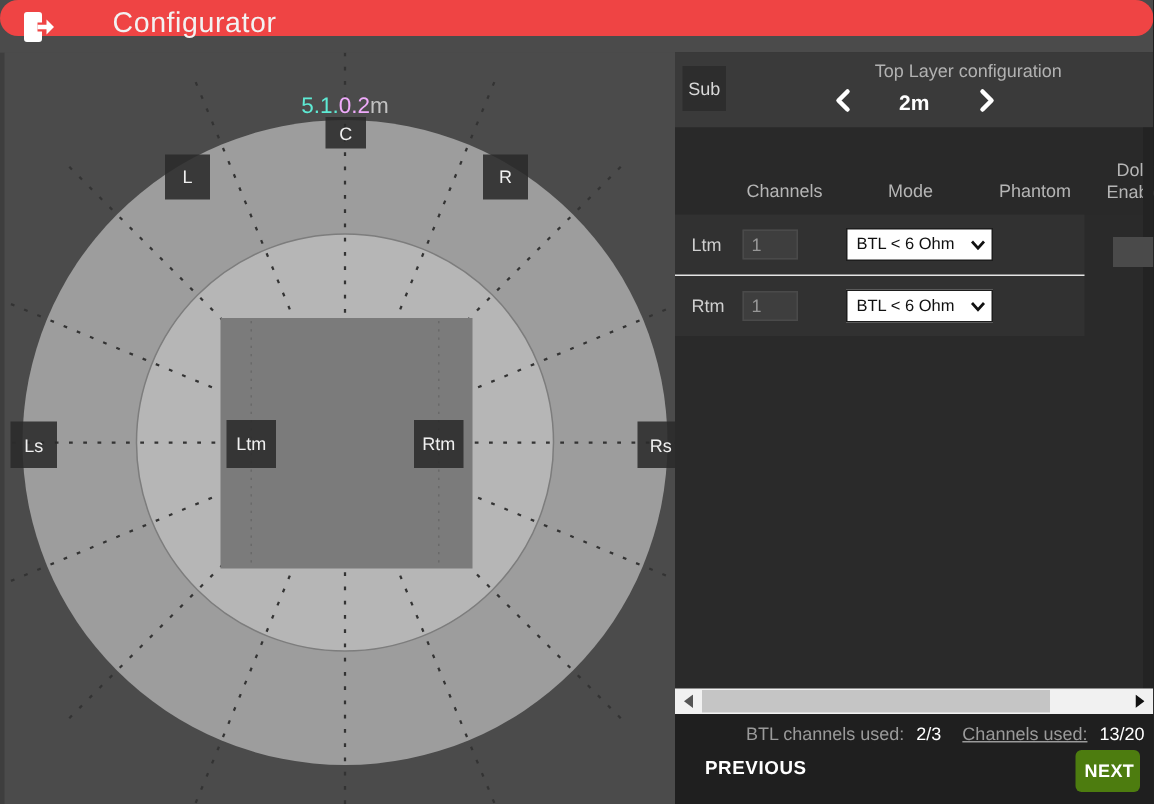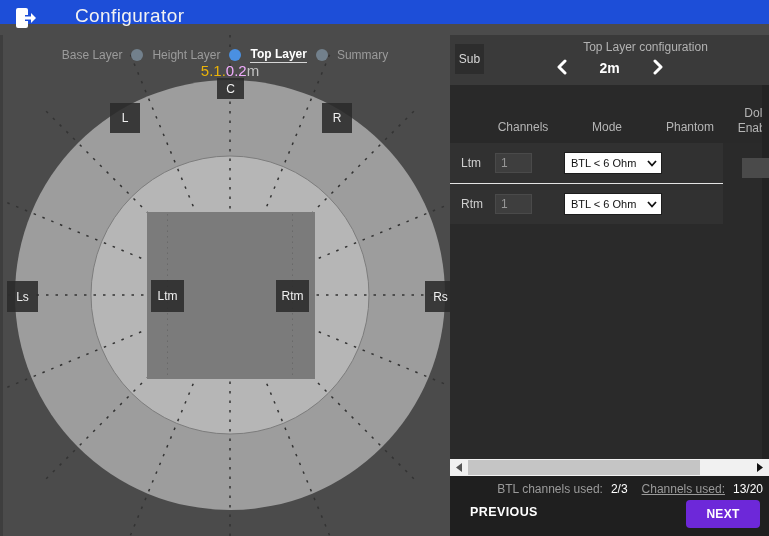--- a/index.html
+++ b/index.html
@@ -1,40 +1,40 @@
 <!DOCTYPE html>
 <html><head>
 <meta charset="utf-8">
 <style>
   html,body{margin:0;padding:0;background:#000;}
   .app{position:relative;width:769px;height:536px;overflow:hidden;
        font-family:"Liberation Sans",sans-serif;background:#4b4b4b;-webkit-font-smoothing:antialiased;}
 
   
-  .hdr{position:absolute;left:0;top:0;width:769px;height:24px;background:#1d4ed8;}
+  .hdr{position:absolute;left:0;top:0;width:769px;height:24px;background:#ef4444;border-radius:15px;}
   .logo{position:absolute;left:13px;top:6px;width:24px;height:24px;}
   .hdr-title{position:absolute;left:75px;top:5px;font-size:19px;font-weight:400;
              letter-spacing:.4px;color:#f2f2f2;}
 
   
   .lpanel{position:absolute;left:0;top:35px;width:450px;height:501px;overflow:hidden;background:#4b4b4b;}
   .lpanel-edge{position:absolute;left:0;top:0;width:3px;height:501px;background:#3e3e3e;}
   .diagram-svg{position:absolute;left:0;top:0;}
   .radials line{stroke:#333;stroke-width:1.5;stroke-dasharray:2.5 7;}
   .guides line{stroke:#696969;stroke-width:1;stroke-dasharray:1.5 4;}
 
   .steps{position:absolute;left:0;top:12px;width:450px;display:flex;align-items:center;
          justify-content:center;gap:9px;font-size:12px;color:#9b9b9b;}
   .step{cursor:default;}
   .step.active{color:#fff;font-weight:bold;border-bottom:1px solid #d6d6d6;padding-bottom:1px;}
   .dot{width:12px;height:12px;border-radius:50%;background:#72808c;}
   .dot.active{background:#4a90e2;}
 
   .layout-label{position:absolute;left:0;top:27px;width:460px;text-align:center;font-size:15px;}
-  .ll-a{color:#eab308;}
+  .ll-a{color:#5eead4;}
   .ll-b{color:#f0abfc;}
   .ll-c{color:#c2c2c2;}
 
   .chip{position:absolute;background:rgba(42,42,42,0.87);color:#f0f0f0;font-size:12px;
         display:flex;align-items:center;justify-content:center;}
   .chip-c  {left:217px;top:43px; width:27px;height:21px;}
   .chip-l  {left:110px;top:68px; width:30px;height:30px;}
   .chip-r  {left:322px;top:68px; width:30px;height:30px;}
   .chip-ls {left:7px;  top:246px;width:31px;height:31px;}
   .chip-rs {left:425px;top:246px;width:31px;height:31px;}
@@ -80,21 +80,21 @@
   .scroll-arrow.left{left:1px;} .scroll-arrow.right{right:1px;}
   .scroll-thumb{position:absolute;left:18px;top:1px;width:232px;height:15px;background:#c5c5c5;cursor:grab;}
 
   .bottom{position:absolute;left:0;top:441px;width:319px;height:60px;background:#1f1f1f;}
   .usage{position:absolute;right:6px;top:6px;font-size:12px;white-space:nowrap;}
   .usage .lbl{color:#9a9a9a;} .usage .val{color:#ffffff;margin-left:8px;}
   .usage .lbl2{color:#9a9a9a;margin-left:14px;text-decoration:underline;}
   .prev-btn{position:absolute;left:20px;top:29px;background:none;border:none;color:#fff;
             font-size:12.5px;font-weight:bold;letter-spacing:.4px;cursor:pointer;padding:0;
             font-family:"Liberation Sans",sans-serif;}
-  .next-btn{position:absolute;right:9px;top:24px;width:74px;height:28px;background:#6d28d9;border:none;
+  .next-btn{position:absolute;right:9px;top:24px;width:43px;height:28px;background:#4d7c0f;border:none;
             border-radius:4px;color:#fff;font-size:12px;font-weight:bold;letter-spacing:.3px;cursor:pointer;
             font-family:"Liberation Sans",sans-serif;}
 </style>
 </head>
 <body>
 
 <div class="app">
 
   <div class="hdr">
     <span class="logo">
@@ -130,29 +130,20 @@
           <line x1="222.3" y1="241.5" x2="129.7" y2="17.9"></line>
         </g>
       <rect x="147" y="177" width="168" height="167" fill="#7b7b7b"></rect>
       <g class="guides">
         <line x1="167.5" y1="179" x2="167.5" y2="342"></line>
         <line x1="292.5" y1="179" x2="292.5" y2="342"></line>
       </g>
     </svg>
     <div class="lpanel-edge"></div>
 
-    <div class="steps">
-      <span class="step">Base Layer</span>
-      <span class="dot"></span>
-      <span class="step">Height Layer</span>
-      <span class="dot active"></span>
-      <span class="step active">Top Layer</span>
-      <span class="dot"></span>
-      <span class="step">Summary</span>
-    </div>
 
     <div class="layout-label">
       <span class="ll-a">5.1.</span><span class="ll-b">0.2</span><span class="ll-c">m</span>
     </div>
 
     <div class="chip chip-c">C</div>
     <div class="chip chip-l">L</div>
     <div class="chip chip-r">R</div>
     <div class="chip chip-ls">Ls</div>
     <div class="chip chip-rs">Rs</div>

